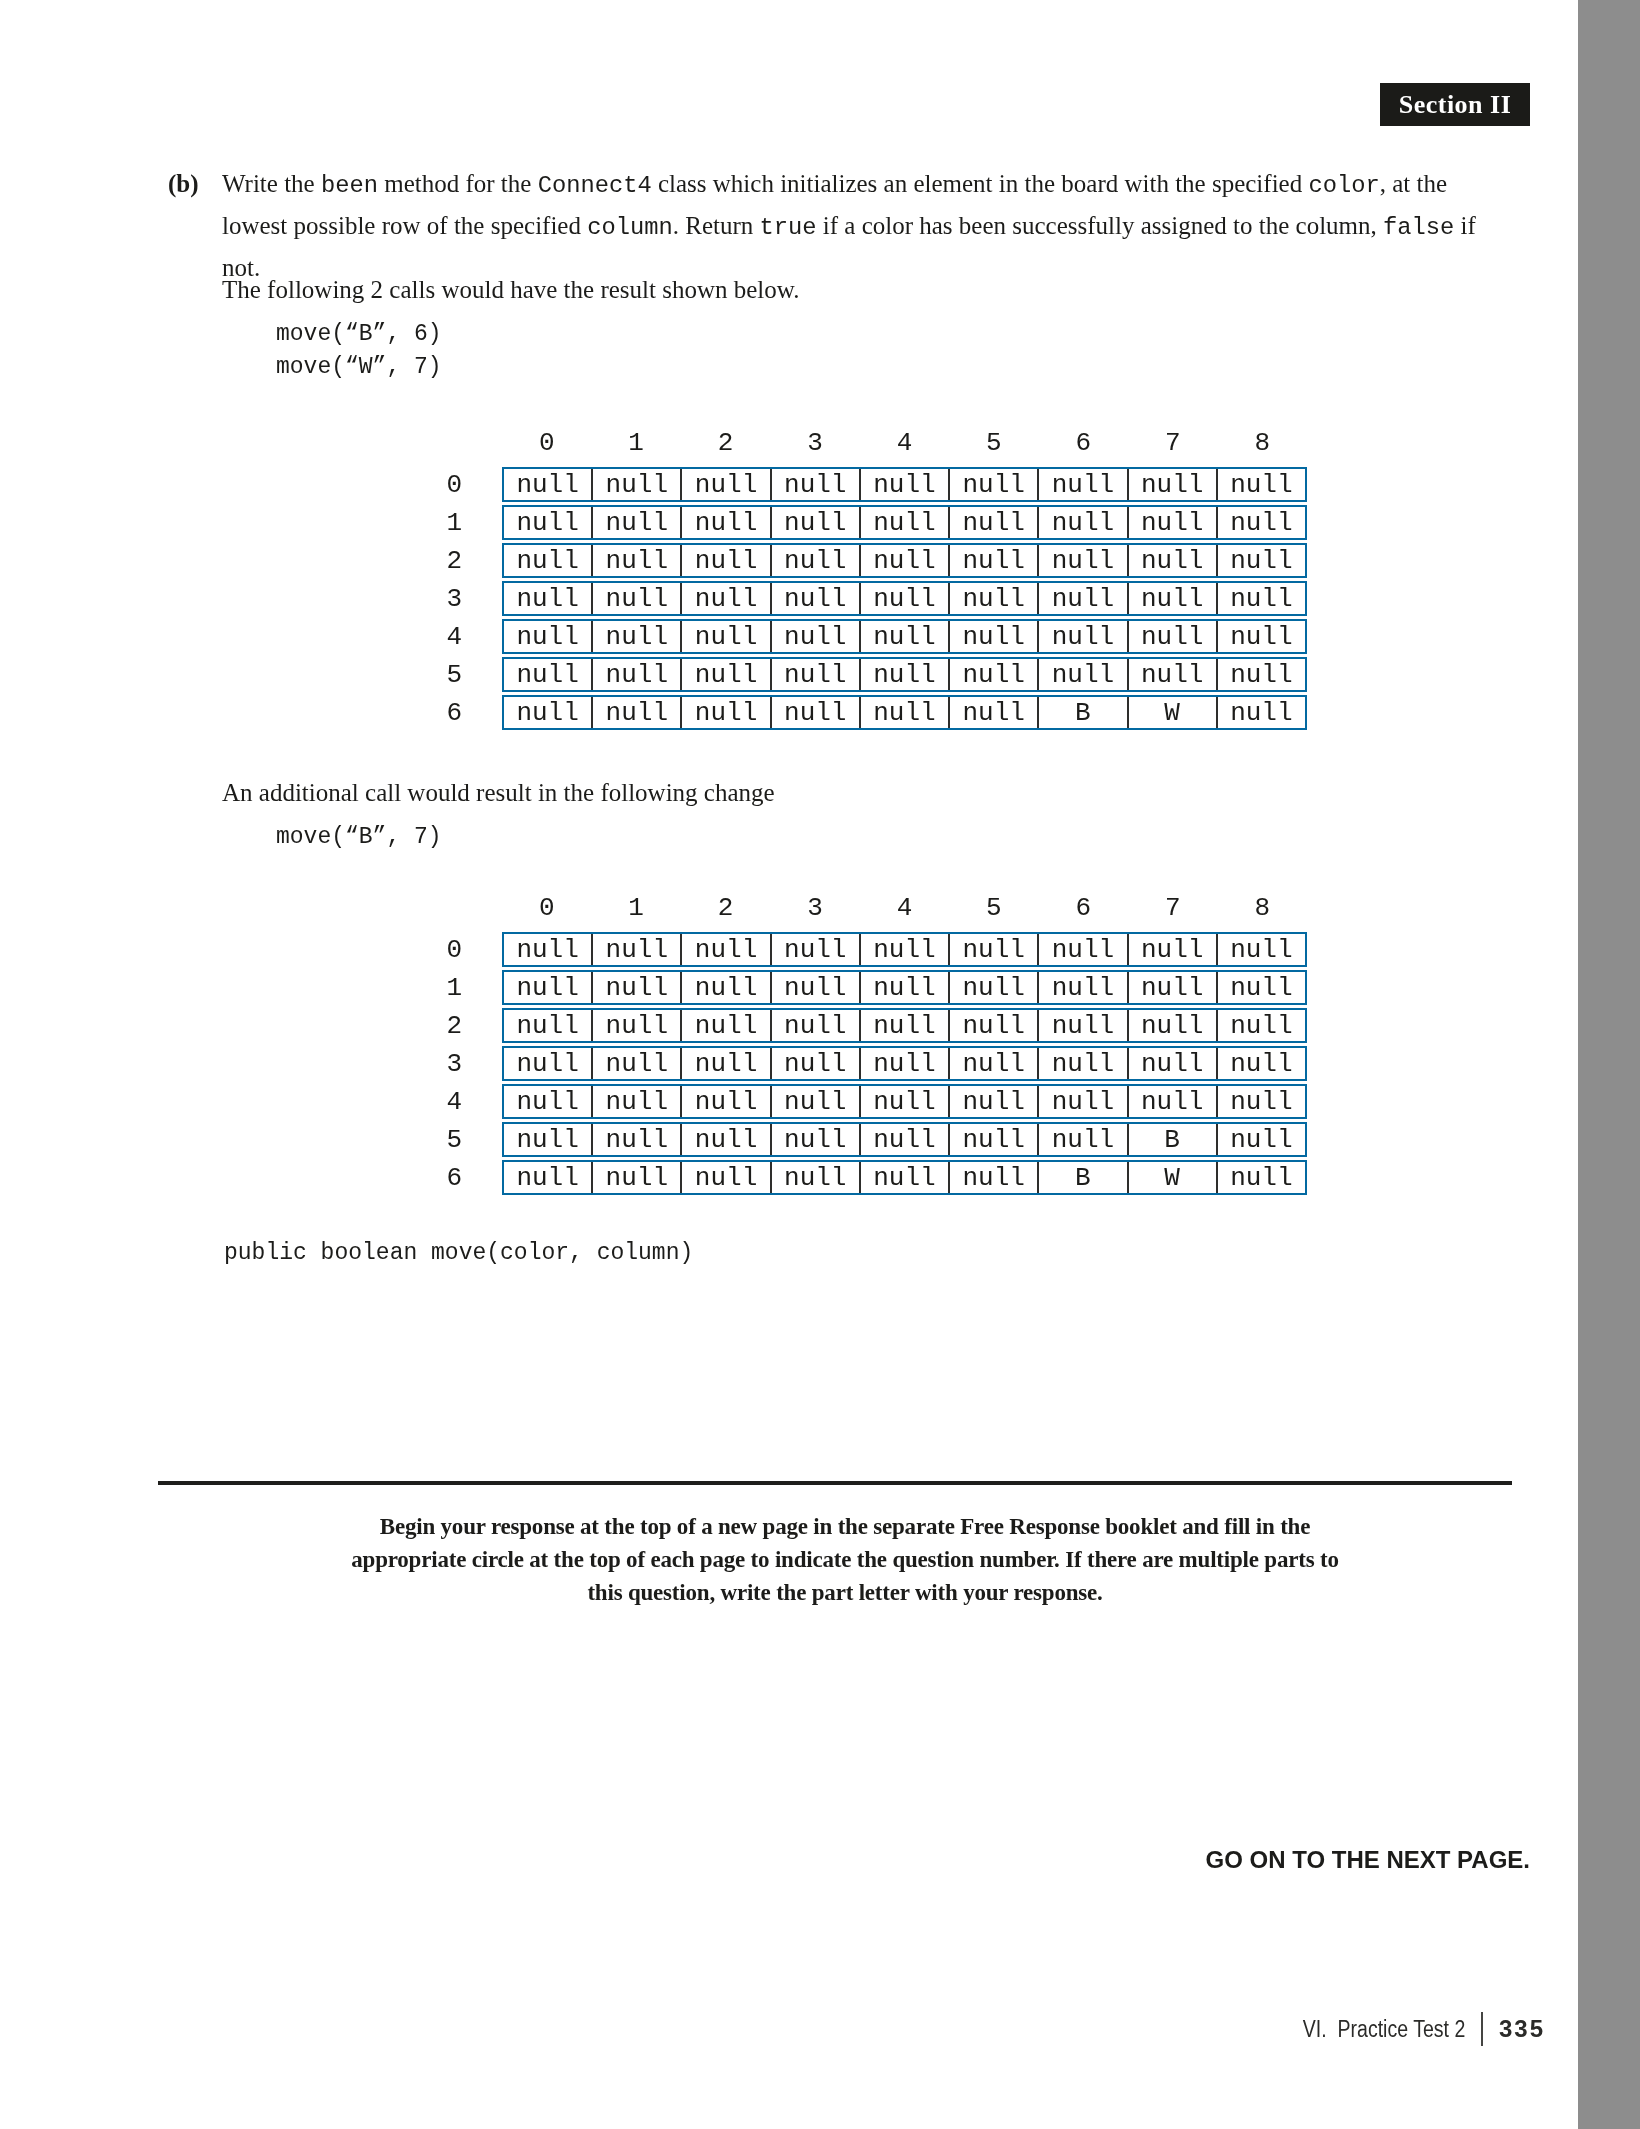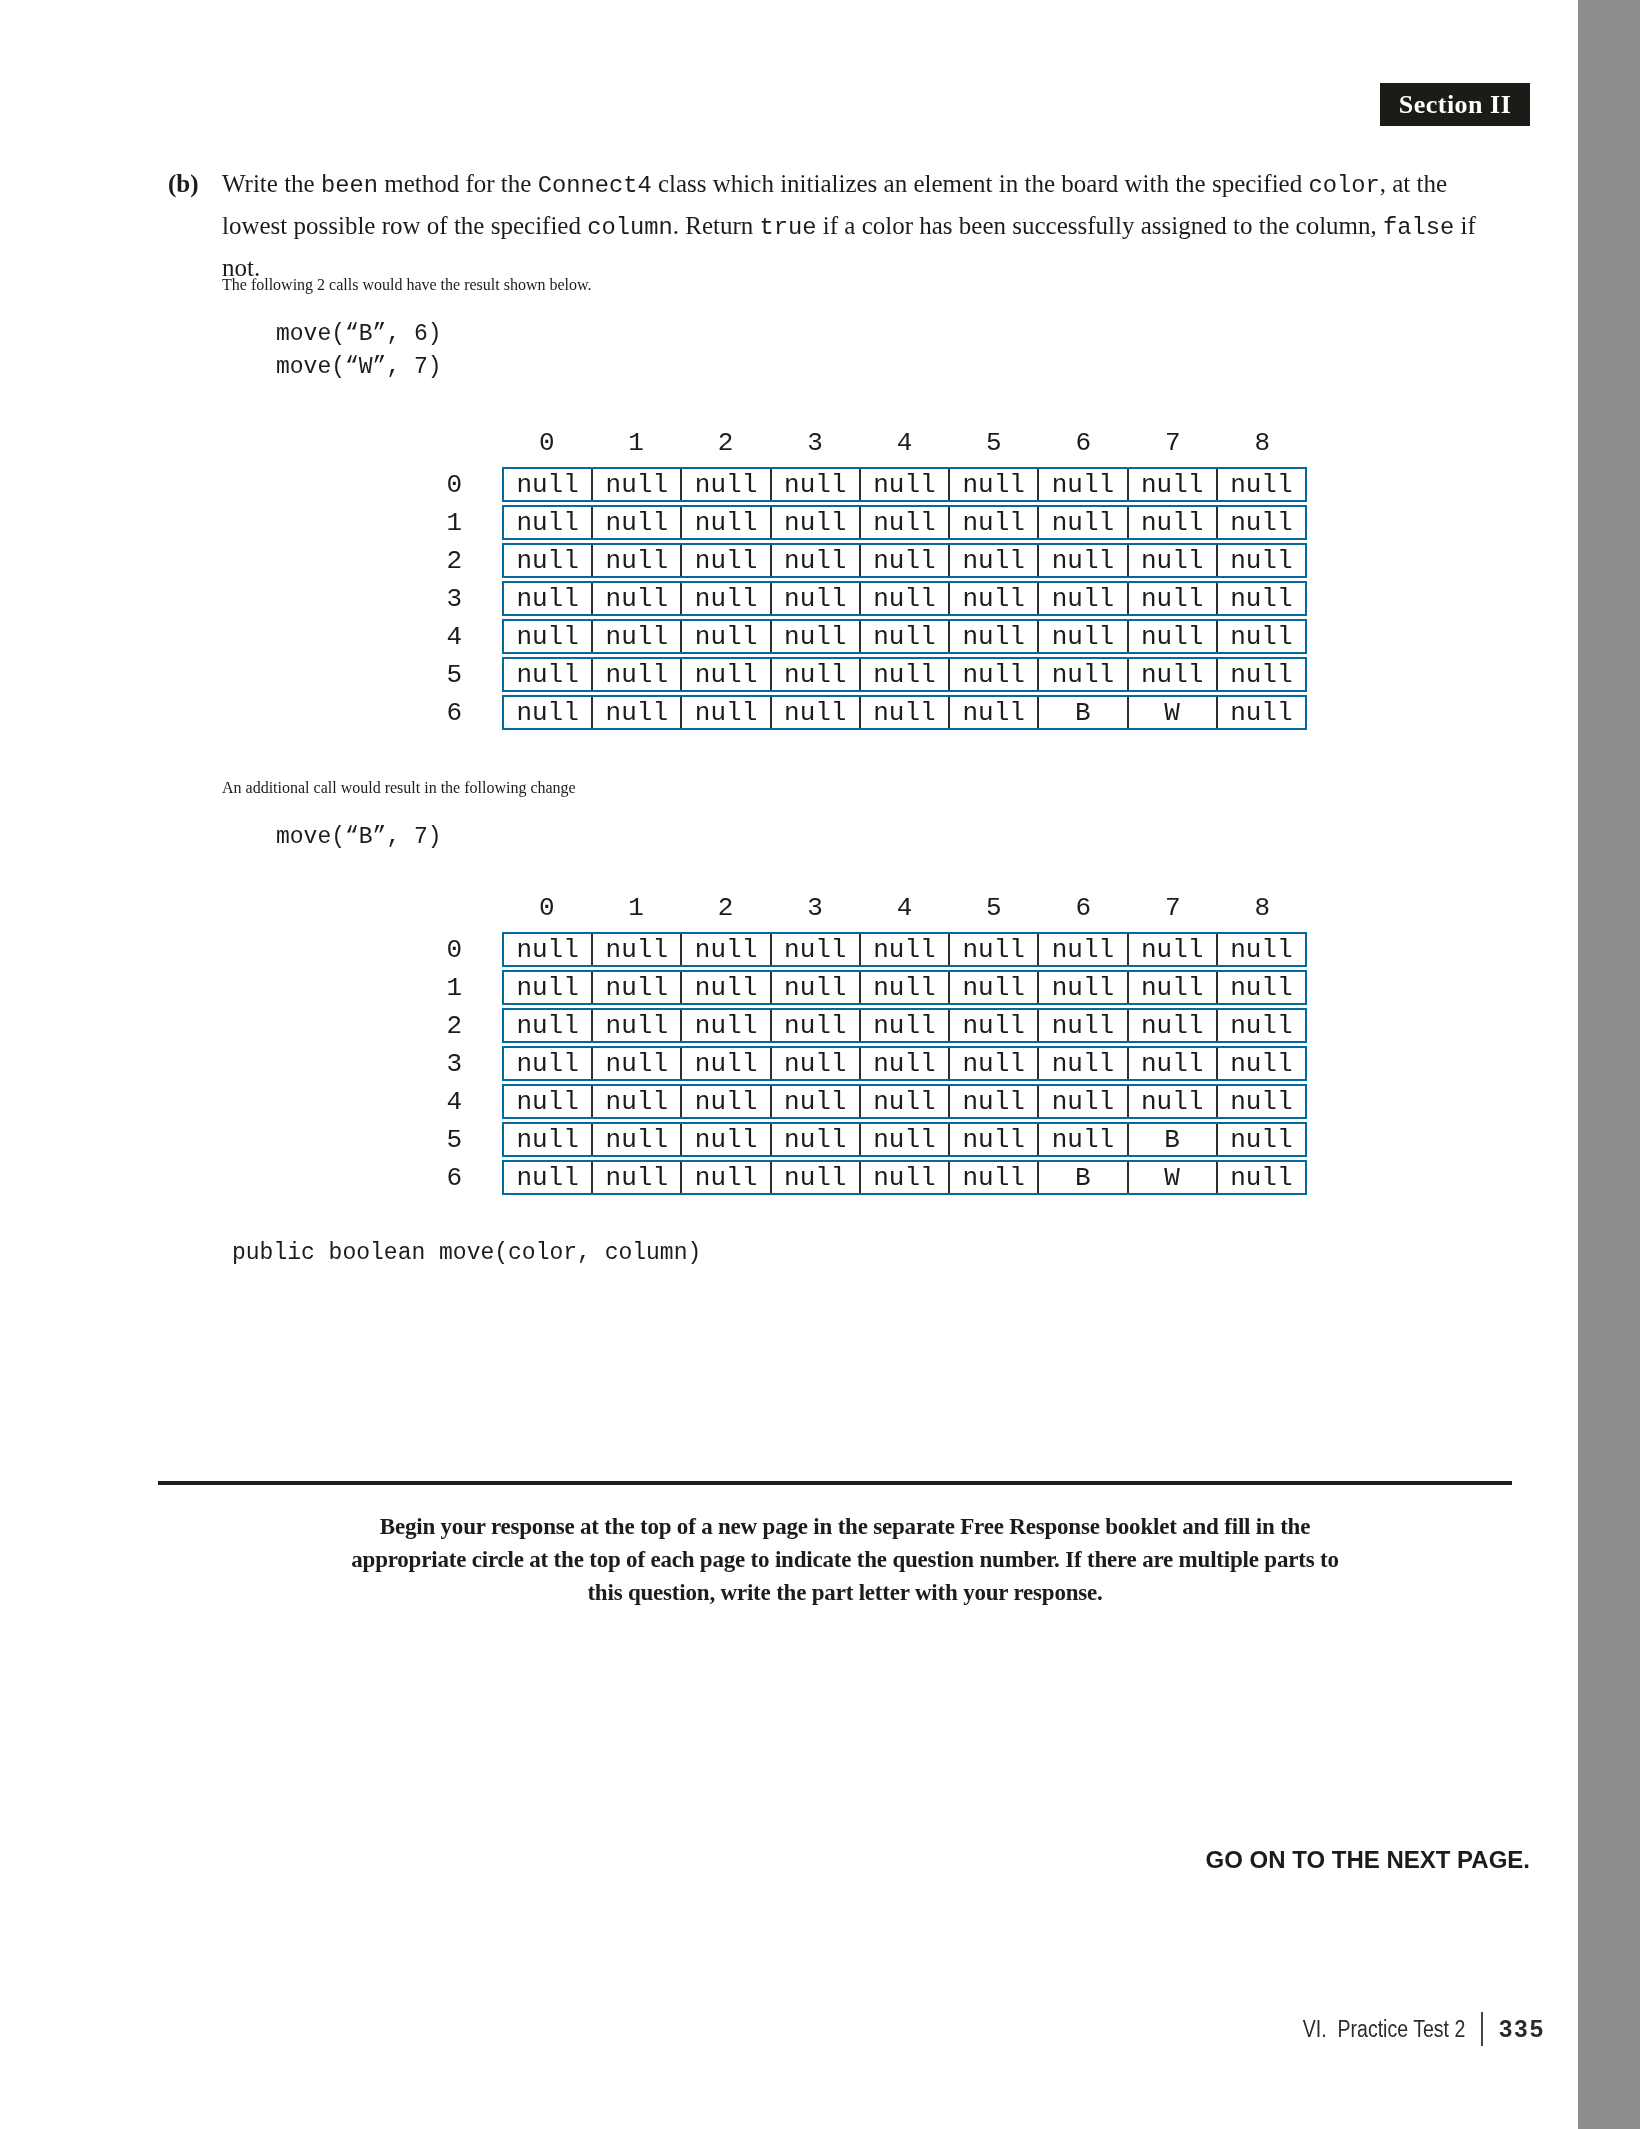--- a/index.html
+++ b/index.html
@@ -6,33 +6,33 @@
   .page{position:relative;width:1640px;height:2129px;background:#ffffff;overflow:hidden;
         font-family:"Liberation Serif", serif;color:#1c1c1a;}
   .edge-strip{position:absolute;top:0;right:0;width:62px;height:2129px;background:#8d8d8d;}
   .badge{position:absolute;left:1380px;top:35px;width:150px;height:43px;background:#1b1b18;
          color:#ffffff;font-weight:bold;font-size:26px;display:flex;align-items:center;justify-content:center;
          letter-spacing:0.5px;margin-top:48px;}
   .q-label{position:absolute;left:168px;top:170px;font-weight:bold;font-size:25px;}
   .q-lines{position:absolute;left:222px;top:163px;width:1340px;}
   .pline{height:42px;line-height:42px;font-size:25px;white-space:nowrap;}
   .mono{font-family:"Liberation Mono", monospace;font-size:0.95em;}
-  .intro{position:absolute;left:222px;font-size:16px;white-space:nowrap;}
+  .intro{position:absolute;left:222px;font-size:25px;white-space:nowrap;}
   .codeblock{position:absolute;left:276px;font-family:"Liberation Mono", monospace;font-size:23px;}
   .codeline{height:33px;line-height:33px;white-space:pre;}
   .board{position:absolute;left:402px;font-family:"Liberation Mono", monospace;font-size:26px;}
   .bhead{display:flex;margin-left:100px;width:805px;margin-bottom:8px;}
   .bh{flex:1;text-align:center;height:31px;line-height:31px;}
   .trow{display:flex;align-items:center;margin-bottom:3px;}
   .rlabel{width:60px;text-align:right;}
   .grow{margin-left:40px;width:805px;height:35px;box-sizing:border-box;border:2px solid #0369a1;display:flex;}
   .cell{flex:1;border-left:2px solid #2e2e2c;display:flex;align-items:center;justify-content:center;
         height:100%;overflow:hidden;}
   .cell:first-child{border-left:none;}
-  .signature{position:absolute;left:224px;top:1240px;font-family:"Liberation Mono", monospace;font-size:23px;white-space:pre;margin-left:8px;}
+  .signature{position:absolute;left:224px;top:1240px;font-family:"Liberation Mono", monospace;font-size:23px;white-space:pre;}
   .divider{position:absolute;left:158px;top:1481px;width:1354px;height:4px;background:#1e1e1c;}
   .instructions{position:absolute;left:180px;top:1510px;width:1330px;text-align:center;
                 font-weight:bold;font-size:23px;letter-spacing:-0.2px;}
   .instructions .iline{height:33px;line-height:33px;white-space:nowrap;}
   .go-on{position:absolute;right:110px;top:1846px;font-family:"Liberation Sans", sans-serif;
          font-weight:bold;font-size:24px;color:#1c1c1a;white-space:nowrap;}
   .footer{position:absolute;right:95px;top:2012px;display:flex;align-items:center;
           font-family:"Liberation Sans", sans-serif;color:#2b2b29;text-align:center;}
   .footer-left{font-size:23px;transform:scaleX(0.85);transform-origin:right center;white-space:pre;}
   .footer-sep{width:2px;height:34px;background:#454543;margin:0 16px;}

